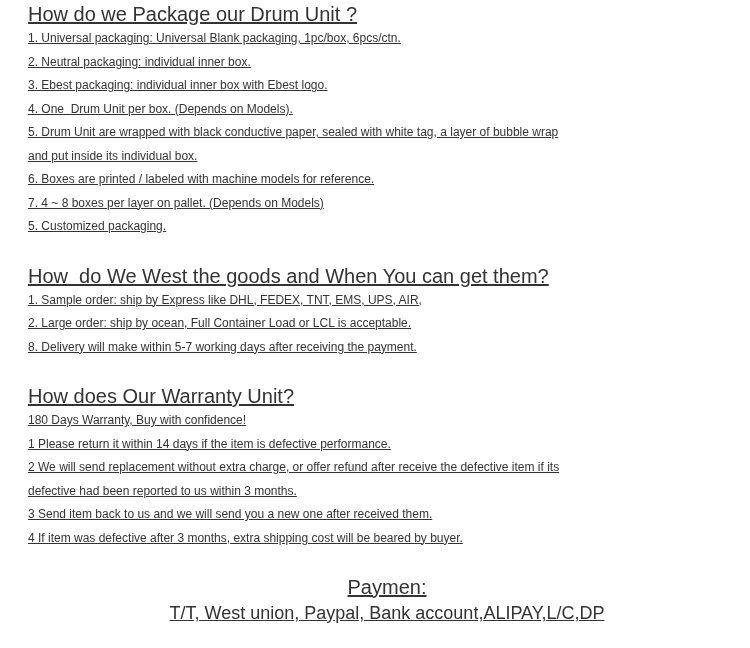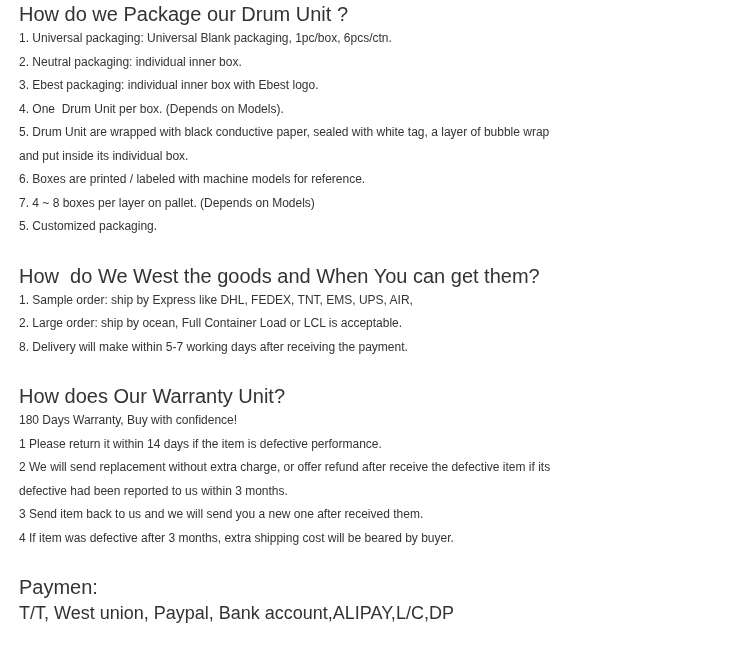--- a/index.html
+++ b/index.html
@@ -8,27 +8,29 @@
     background: #ffffff;
   }
   body {
     width: 750px;
     height: 648px;
     overflow: hidden;
     font-family: "Liberation Sans", "DejaVu Sans", sans-serif;
     color: #333333;
   }
   .page {
-    padding: 2px 4px 0 19px;
+    padding: 2px 4px 0 28px;
+    text-decoration: underline;
   }
   .section {
     margin: 0 0 25px 0;
   }
   .section:last-child {
     margin-bottom: 0;
+    text-align: center;
   }
   .section-heading {
     font-size: 20px;
     line-height: 25px;
     font-weight: 400;
     white-space: pre;
     margin: 0;
   }
   .text-line {
     font-size: 12px;

